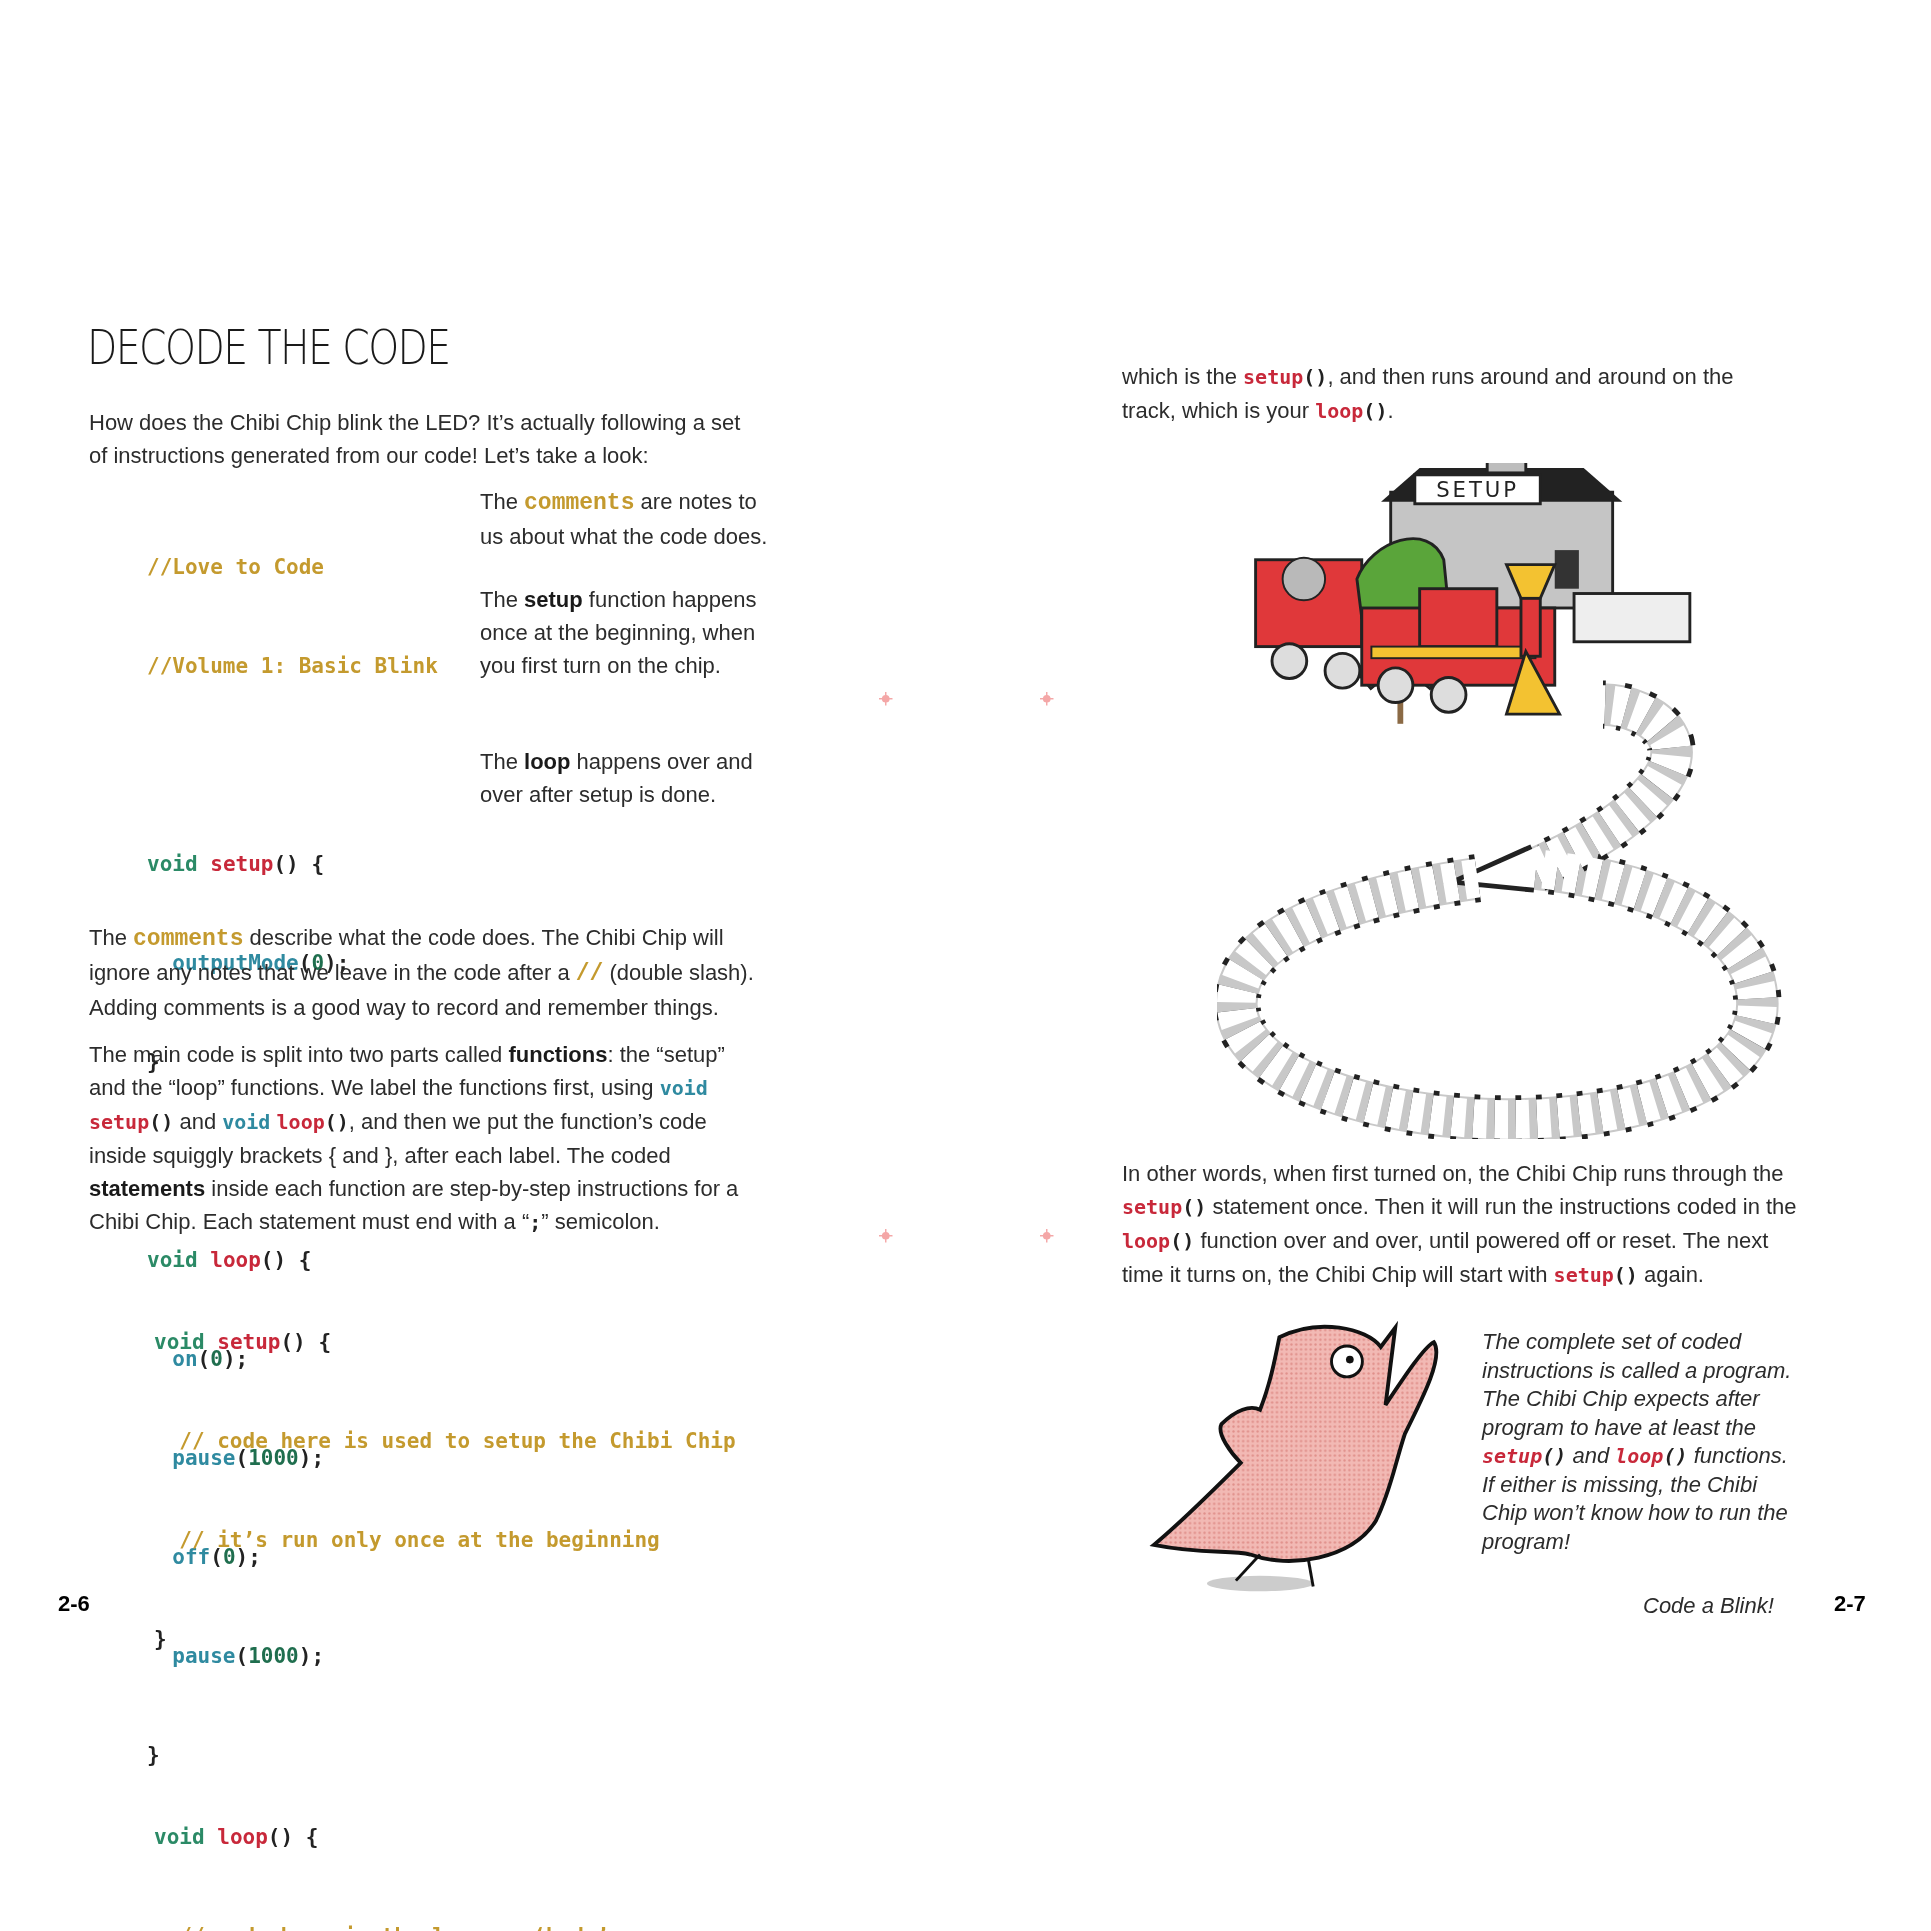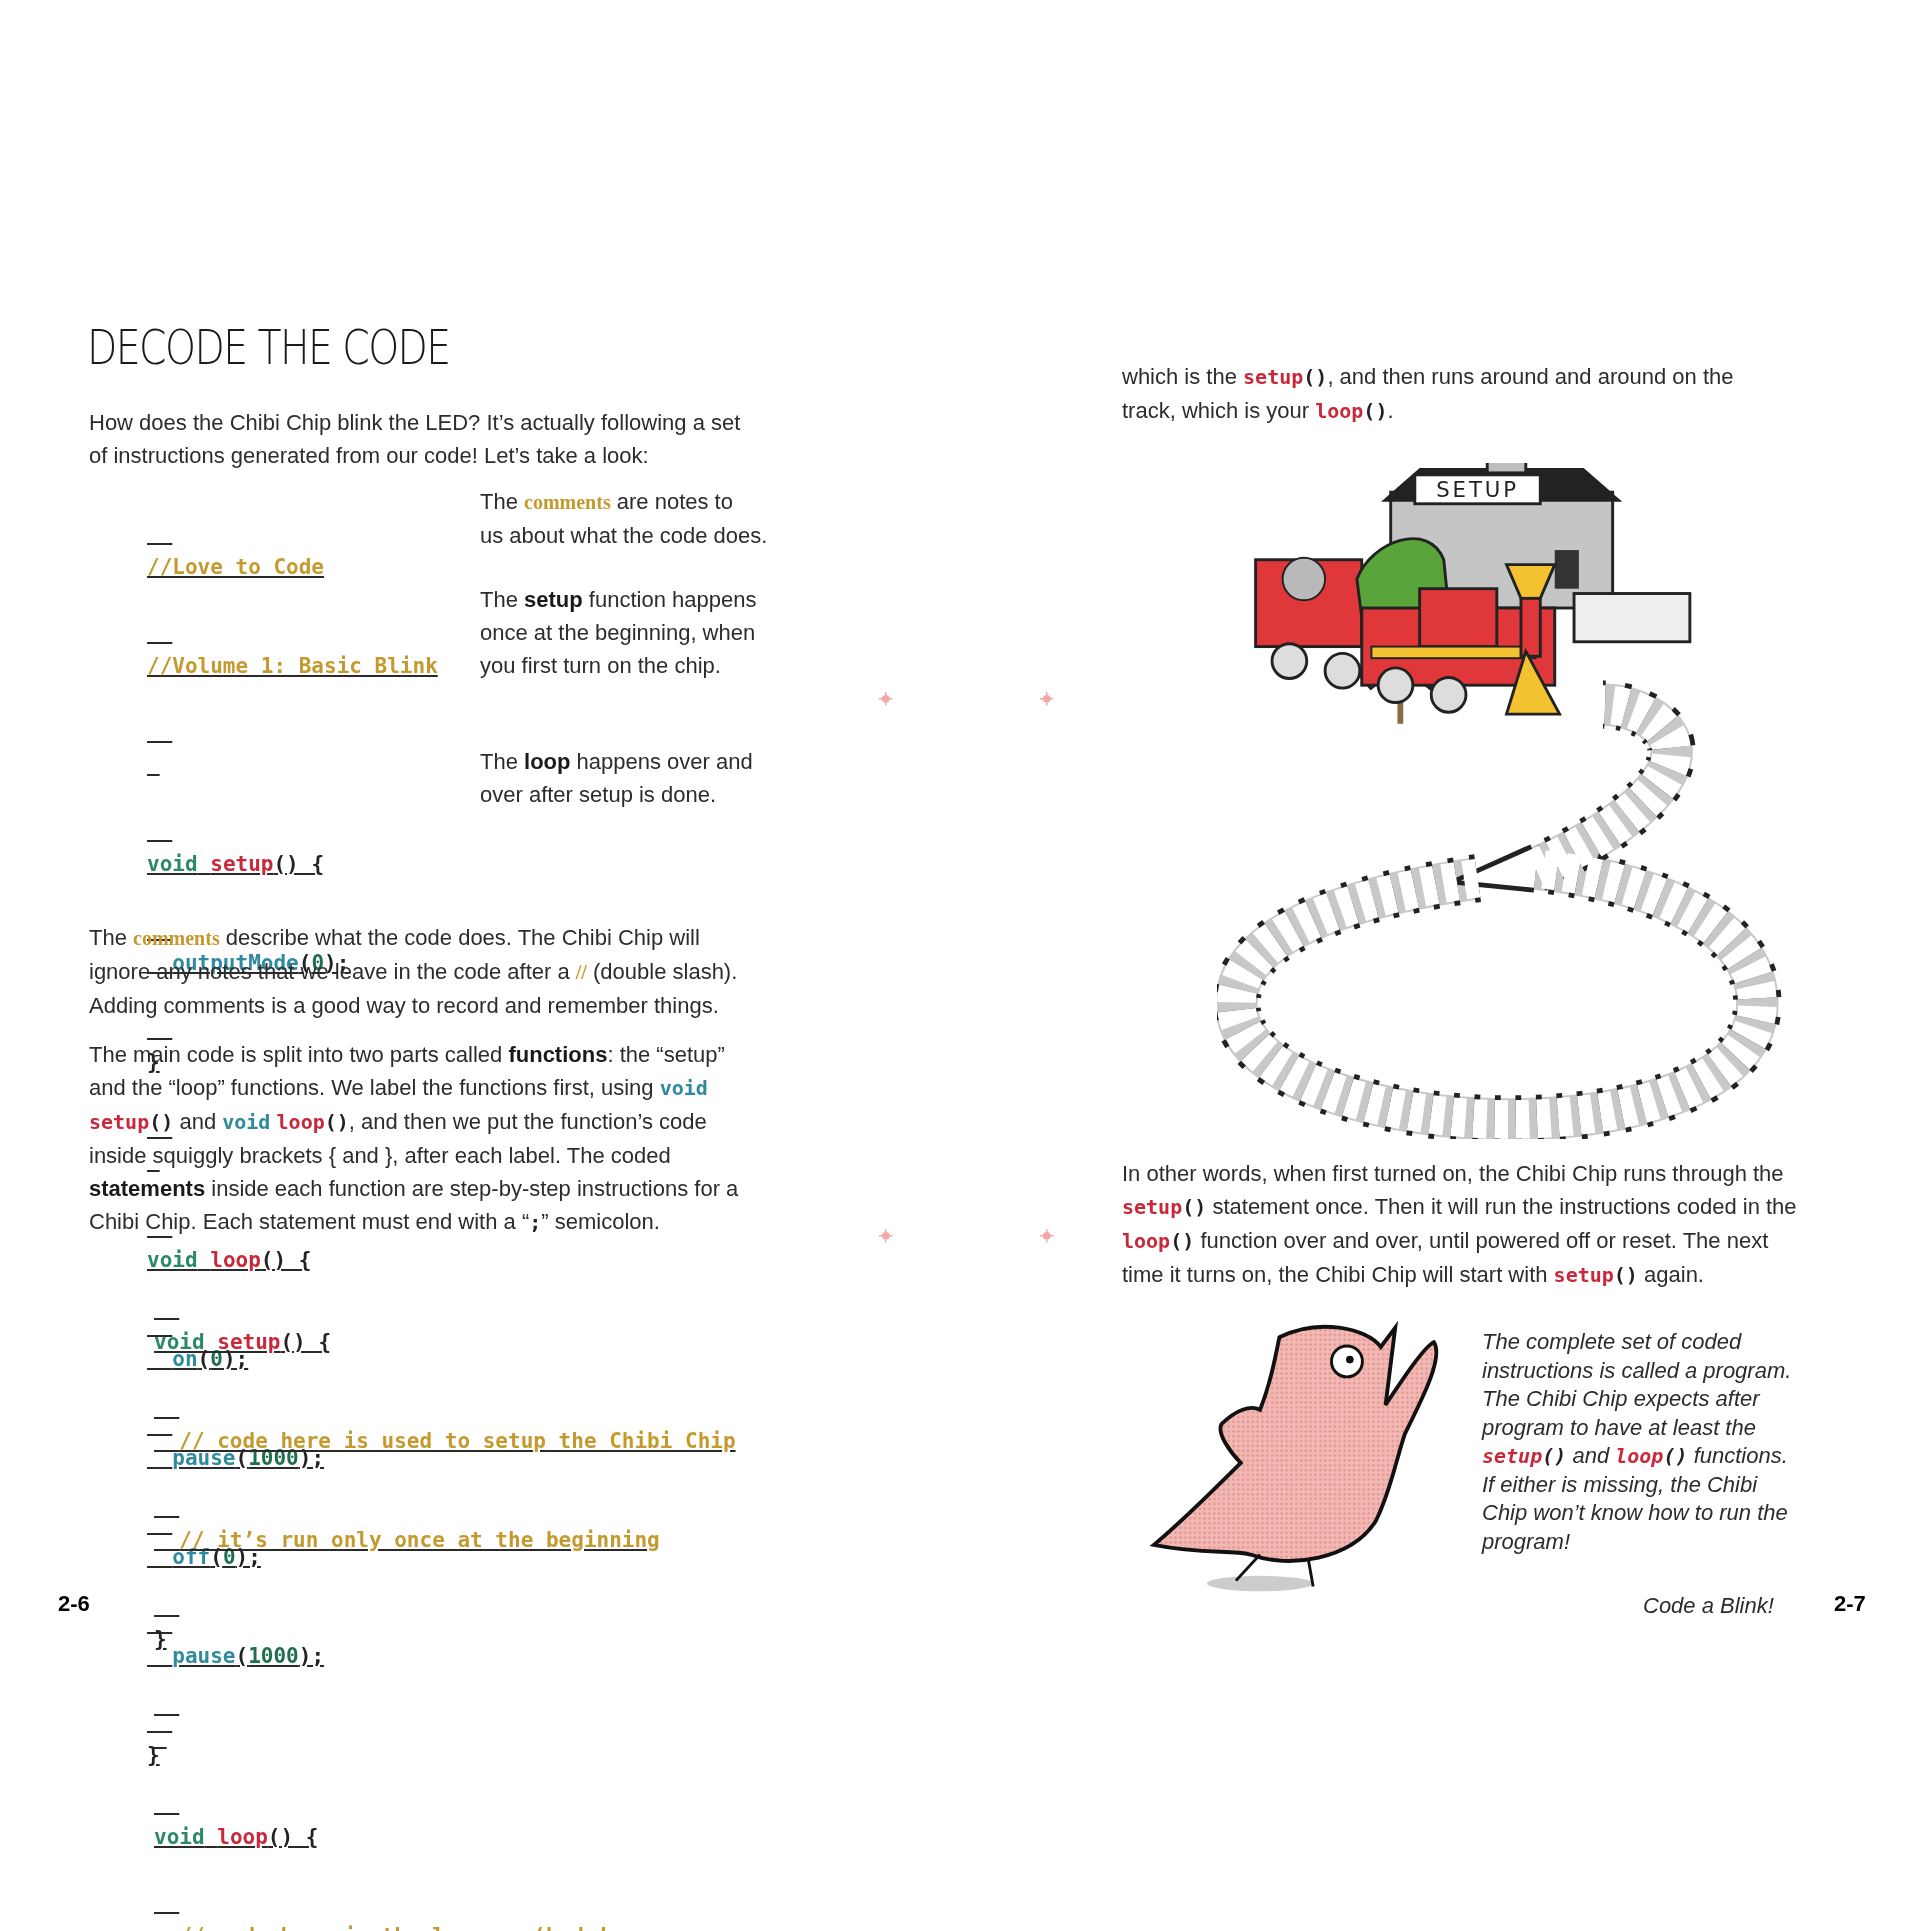--- a/index.html
+++ b/index.html
@@ -3,28 +3,28 @@
 <meta charset="utf-8">
 <style>
   html, body { margin:0; padding:0; background:#ffffff; }
   body { width:1931px; height:1931px; position:relative; overflow:hidden;
          font-family:"DejaVu Sans", sans-serif; color:#2a2a2a; }
   .abs { position:absolute; }
   .title { left:87px; top:319px; font-family:"DejaVu Sans", sans-serif; font-size:48px;
            font-weight:300; letter-spacing:-1.9px; color:#1a1a1a; transform:scaleX(0.82);
            transform-origin:left top; }
   .body-text { font-family:"Liberation Sans", sans-serif; font-size:22px; line-height:33px; color:#2c2c2c; }
-  .code { font-family:"DejaVu Sans Mono", monospace; font-weight:bold; font-size:21px; line-height:33px; white-space:pre;text-decoration:underline; }
+  .code { font-family:"DejaVu Sans Mono", monospace; font-weight:bold; font-size:21px; line-height:33px; white-space:pre; }
   .c-comment { color:#c49a2e; }
   .c-void { color:#2b8a66; }
   .c-fn { color:#c8283a; }
   .c-call { color:#2f8aa0; }
   .c-num { color:#1f6e4e; }
   .c-punc { color:#222; }
-  .kw-comment { color:#c49a2e; font-family:Liberation Serif, serif; font-weight:bold; font-size:20px; }
+  .kw-comment { color:#c49a2e; font-family:Liberation Mono, monospace; font-weight:bold; font-size:23px; }
   .kw-red { color:#c8283a; font-family:"DejaVu Sans Mono", monospace; font-weight:bold; font-size:20px; }
   .kw-teal { color:#2f8aa0; font-family:"DejaVu Sans Mono", monospace; font-weight:bold; font-size:20px; }
   .kw-punc { font-family:"DejaVu Sans Mono", monospace; font-weight:bold; font-size:20px; color:#222; }
   b { color:#1a1a1a; }
   .italic { font-style:italic; }
   .pgnum { font-family:"Liberation Sans", sans-serif; font-weight:bold; font-size:22px; color:#000000; }
   .crop { width:13.5px; height:13.5px; }
 </style>
 </head>
 <body>

